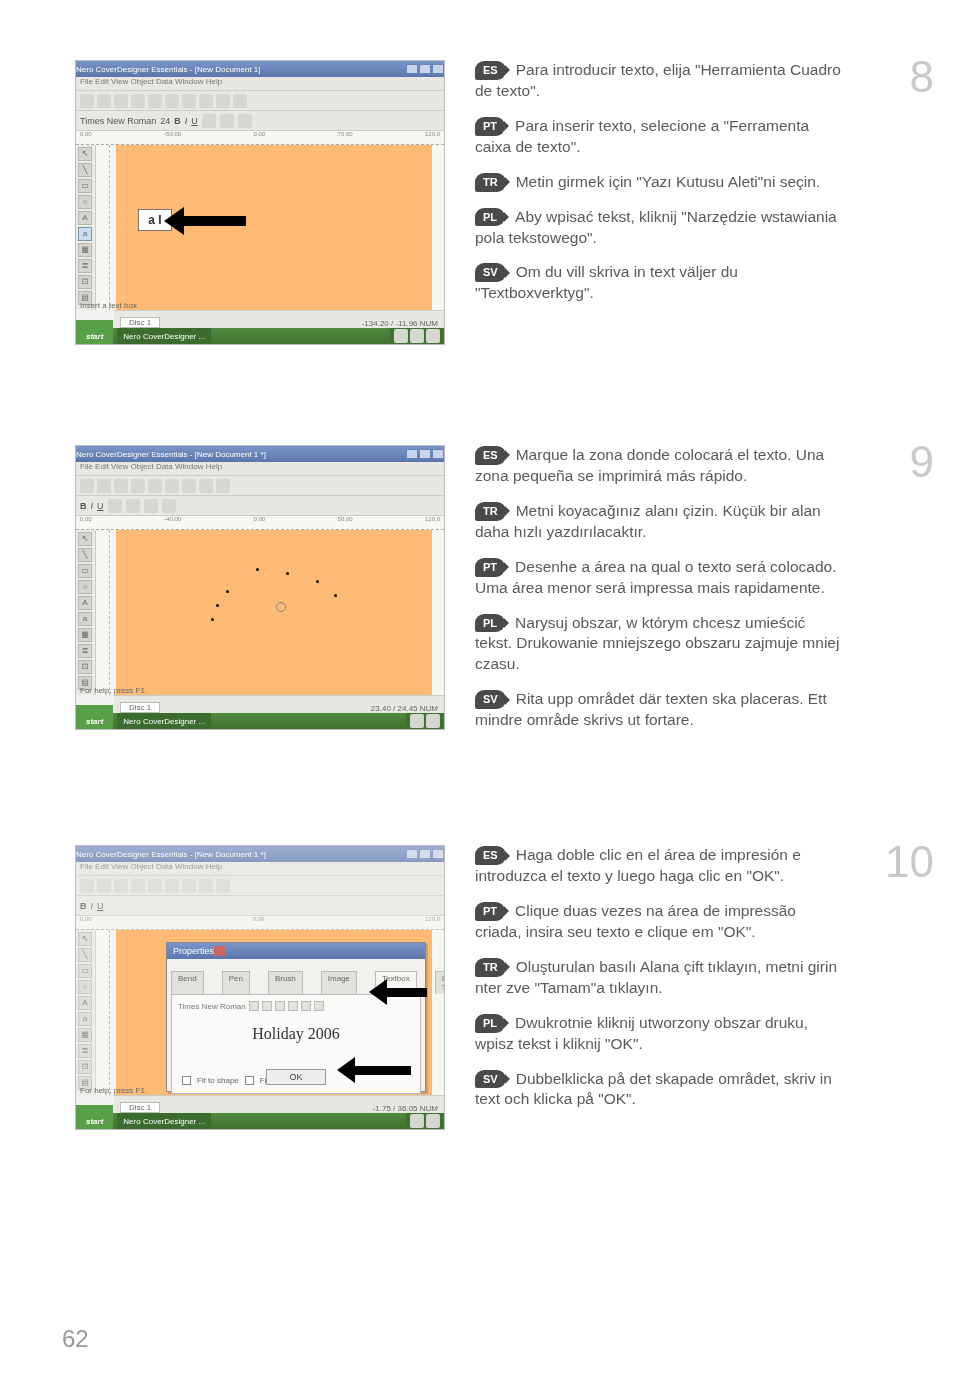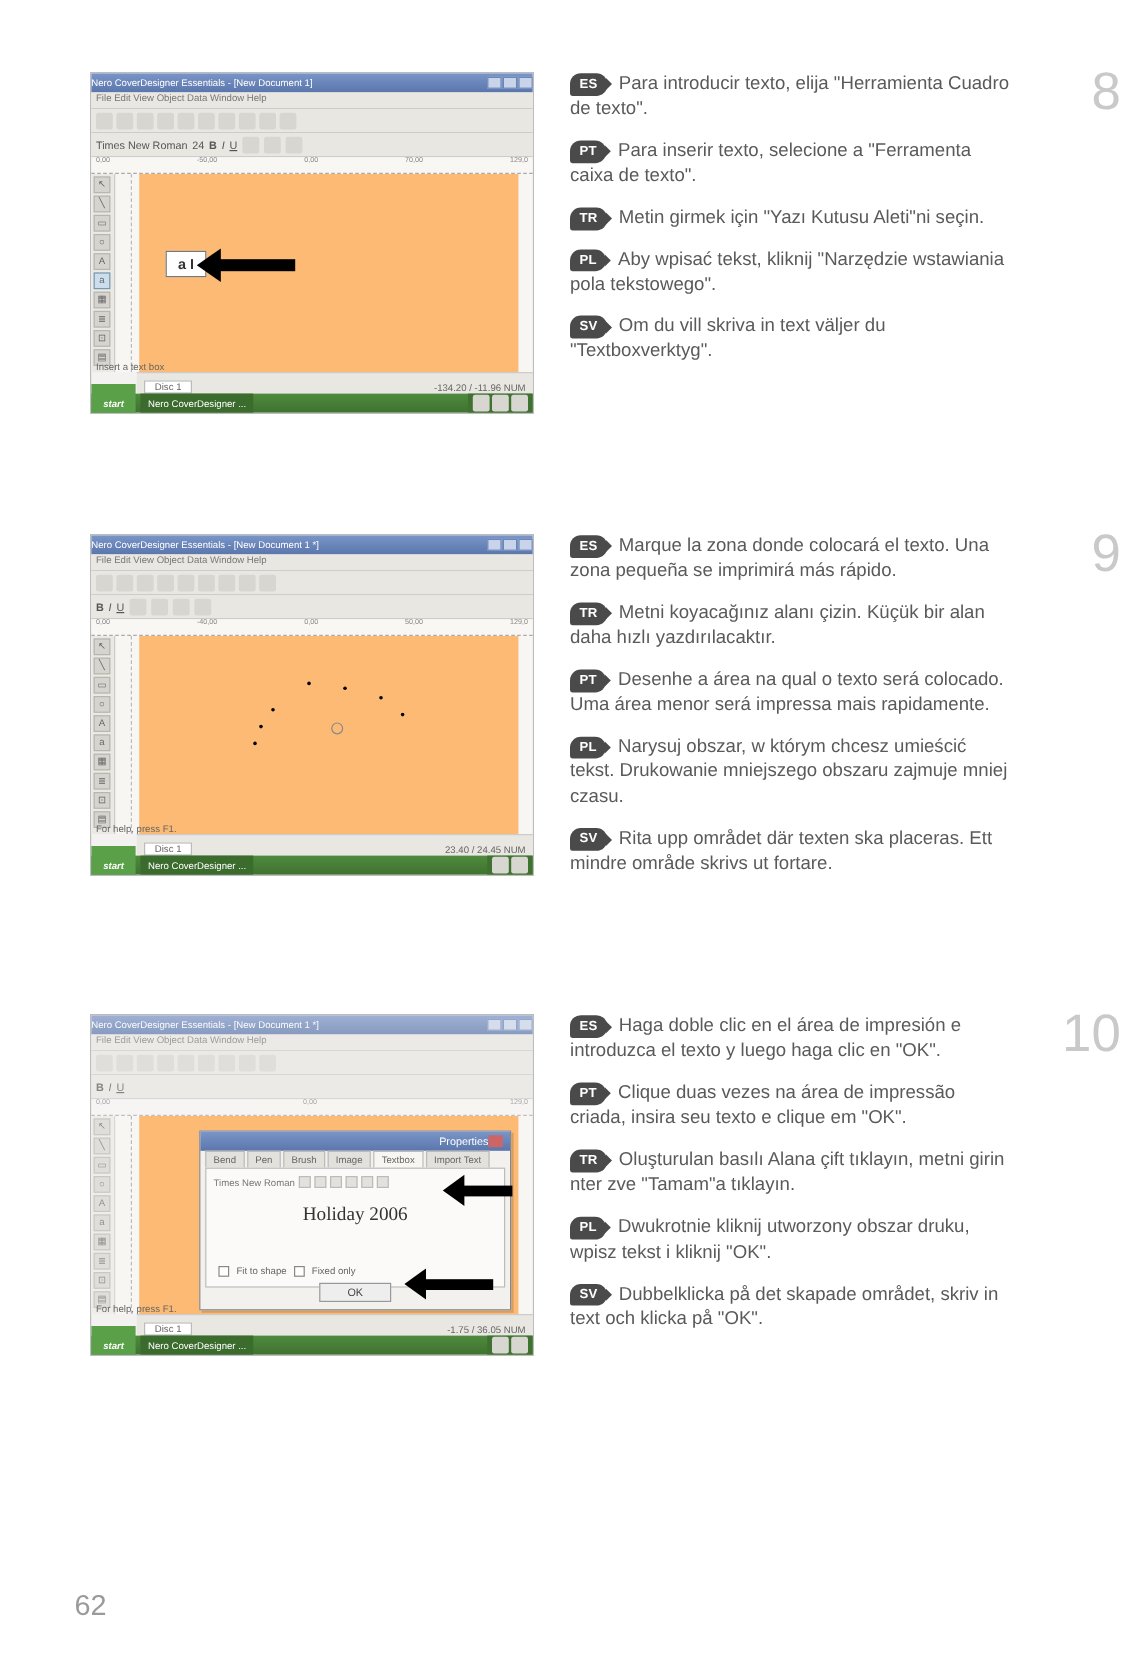--- a/index.html
+++ b/index.html
@@ -177,23 +177,23 @@
     box-shadow:2px 2px 0 rgba(0,0,0,.15);
   }
   .dialog .dtitle {
     height:16px;
     background: linear-gradient(#7a95c8,#5a76ab);
     color:#fff;
     font-size:9px;
     padding:0 6px;
     display:flex;
     align-items:center;
-    justify-content:flex-end;
-  }
-  .dialog .tabs { display:flex; gap:2px; padding:0 4px 0; font-size:8px; }
+    justify-content:flex-start;
+  }
+  .dialog .tabs { display:flex; gap:18px; padding:12px 4px 0; font-size:8px; }
   .dialog .tab { padding:2px 6px; background:#e3e1dc; border:1px solid #bbb; border-bottom:none; color:#666; }
   .dialog .tab.active { background:#f7f6f3; }
   .dialog .body { border:1px solid #bbb; margin:0 4px 4px; height:100px; background:#fbfaf8; position:relative; }
   .holiday {
     position:absolute; left:0; right:0; top:30px;
     text-align:center;
     font-family: Georgia, "Times New Roman", serif;
     font-size:16px;
     color:#333;
   }

